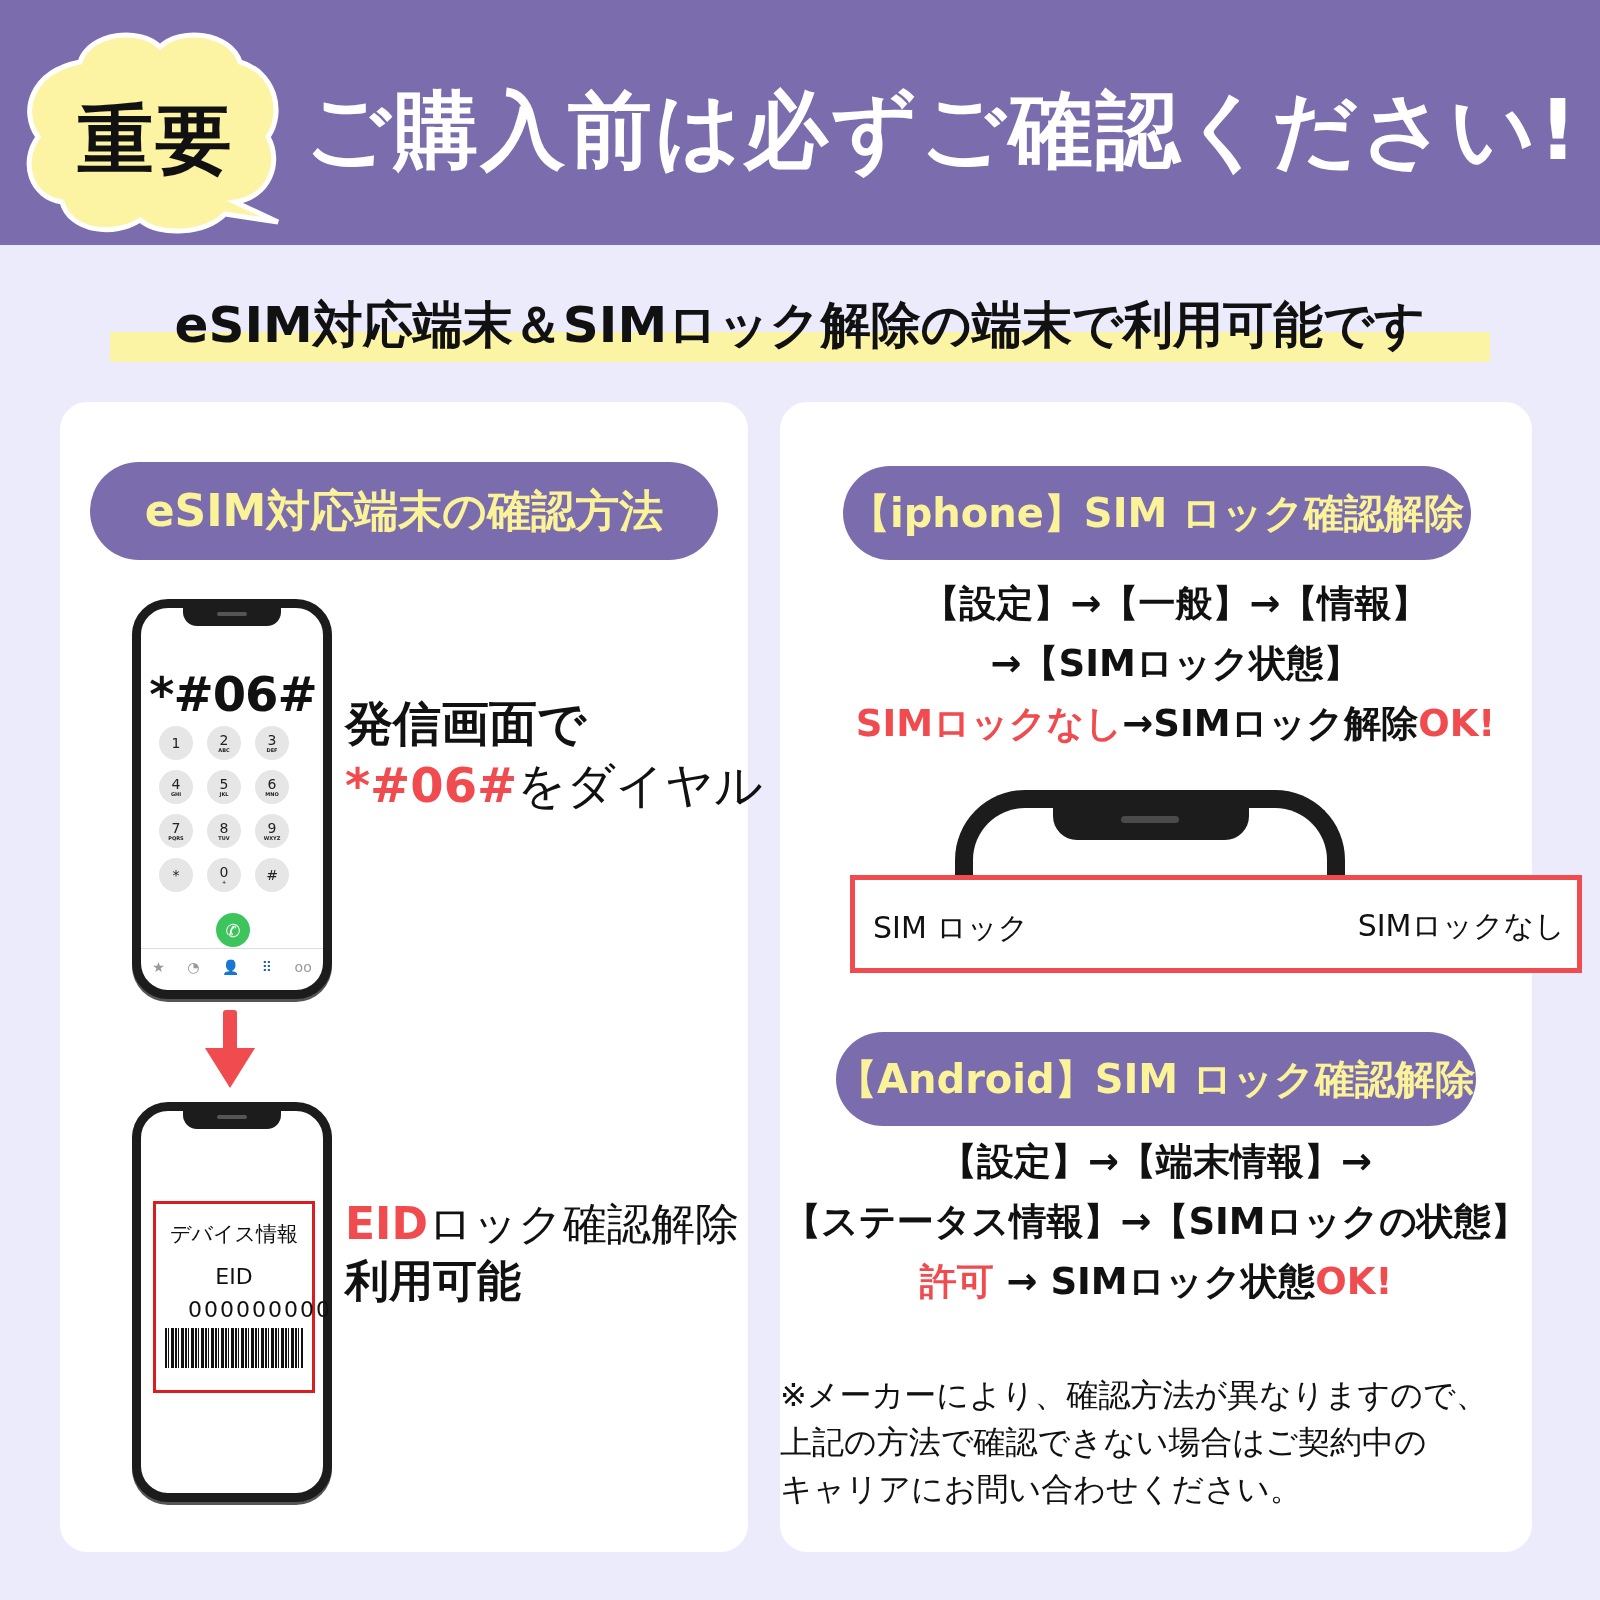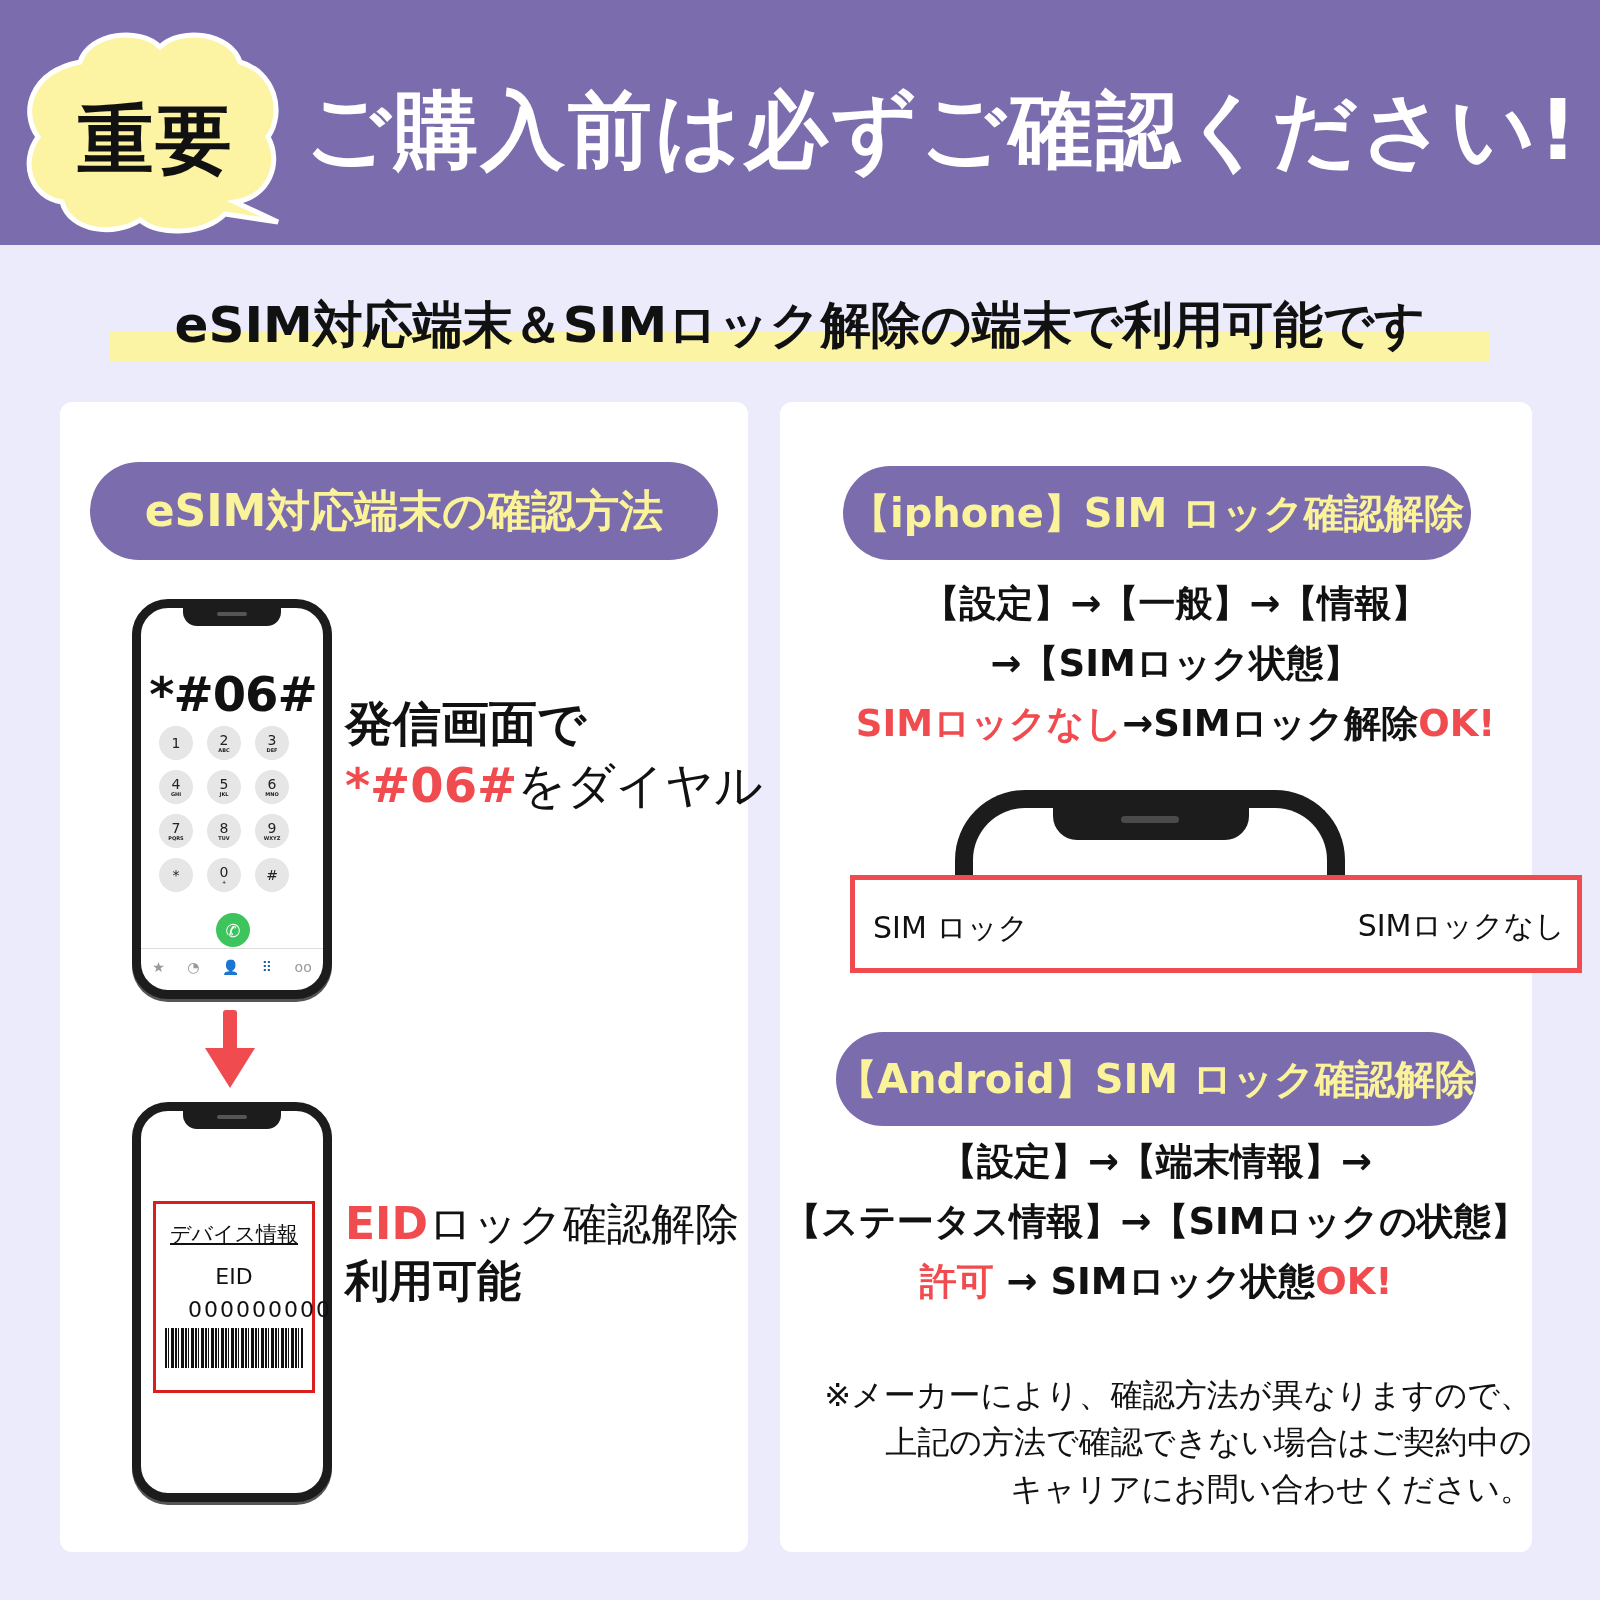--- a/index.html
+++ b/index.html
@@ -39,21 +39,21 @@
     position: absolute; left: 0; top: 42px; width: 1380px; height: 30px;
     background: #fbf4a4;
   }
   .subtitle {
     position: absolute; left: 0; top: 8px; width: 1380px; text-align: center;
     font-size: 50px; font-weight: bold; color: #111; white-space: nowrap; line-height: 1.1;
   }
 
   
   .card {
-    position: absolute; background: #ffffff; border-radius: 12px;
+    position: absolute; background: #ffffff; border-radius: 27px;
   }
   .card-left { left: 60px; top: 402px; width: 688px; height: 1150px; }
   .card-right { left: 780px; top: 402px; width: 752px; height: 1150px; }
 
   .pill {
     position: absolute; background: #7b6dad; border-radius: 50px;
     color: #fbf39a; font-weight: bold; text-align: center; white-space: nowrap;
   }
   .pill-left { left: 30px; top: 60px; width: 628px; height: 98px; font-size: 44px; line-height: 98px; }
   .pill-iphone { left: 63px; top: 64px; width: 628px; height: 94px; font-size: 40px; line-height: 94px; }
@@ -100,21 +100,21 @@
     border-top: 1px solid #ddd;
     display: flex; justify-content: space-around; align-items: center;
     font-size: 14px; color: #999;
   }
   .tabbar .active { color: #1a5fa8; }
 
   .eid-box {
     position: absolute; left: 12px; top: 90px; width: 162px; height: 192px;
     border: 3px solid #d81e1e; background: #fff; text-align: center;
   }
-  .eid-title { margin-top: 16px; font-size: 21px; color: #111; text-decoration: underline; }
+  .eid-title { margin-top: 16px; font-size: 21px; color: #111; }
   .eid-label { margin-top: 16px; font-size: 22px; color: #111; }
   .eid-num { margin-top: 8px; font-size: 22px; color: #111; letter-spacing: 2px; margin-left: 32px; }
   .barcode {
     margin: 6px auto 0; width: 138px; height: 40px;
     background: repeating-linear-gradient(90deg, #111 0 2px, #fff 2px 3px, #111 3px 4px, #fff 4px 6px, #111 6px 9px, #fff 9px 10px);
   }
 
   .down-arrow {
     position: absolute; left: 145px; top: 608px; width: 50px; height: 78px;
   }
@@ -152,21 +152,21 @@
     position: absolute; left: 70px; top: 473px; width: 732px; height: 98px;
     border: 5px solid #f04b4f; background: #fff;
   }
   .sim-left {
     position: absolute; left: 18px; top: 28px; font-size: 30px; color: #111;
   }
   .sim-right {
     position: absolute; right: 12px; top: 26px; font-size: 30px; color: #111;
   }
   .note {
-    position: absolute; left: 0; top: 970px; width: 752px; text-align: right;
+    position: absolute; left: 0; top: 970px; width: 752px; text-align: left;
     font-size: 32px; line-height: 47px; color: #111; white-space: nowrap;
   }
 </style>
 </head>
 <body>
 
 <div class="banner">
   <div class="bubble">
     <svg width="265" height="215" viewBox="0 0 265 215">
       <path d="M60 40 C70 10,120 5,140 25 C160 5,210 10,220 40 C255 50,265 90,248 115 C262 140,250 175,215 180 L258 200 L205 192 C185 212,140 215,120 198 C95 215,50 210,42 180 C10 175,0 140,18 115 C0 90,10 50,60 40 Z" fill="#fcf3a3" stroke="#ffffff" stroke-width="5"></path>

